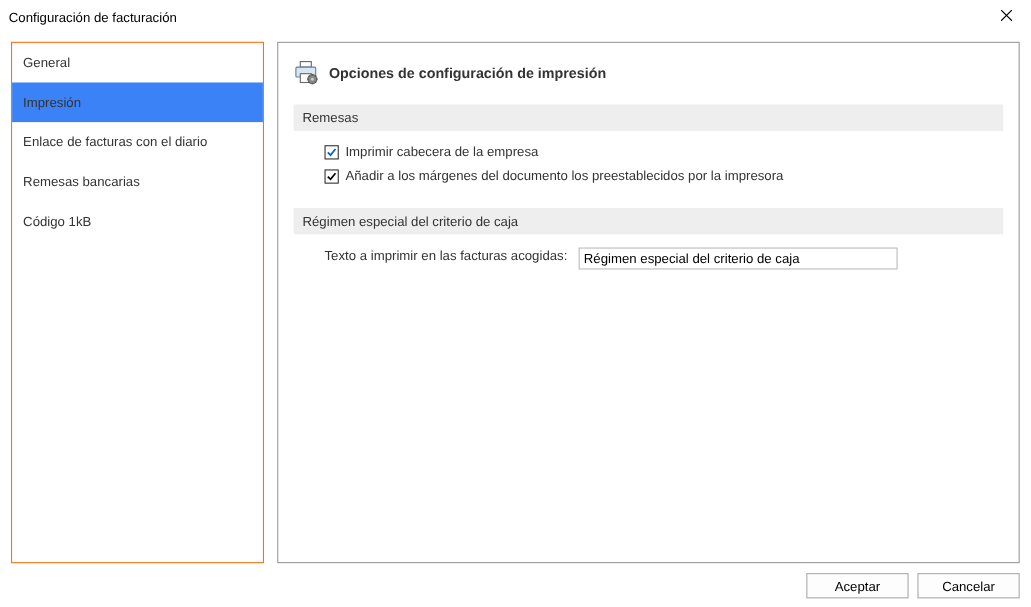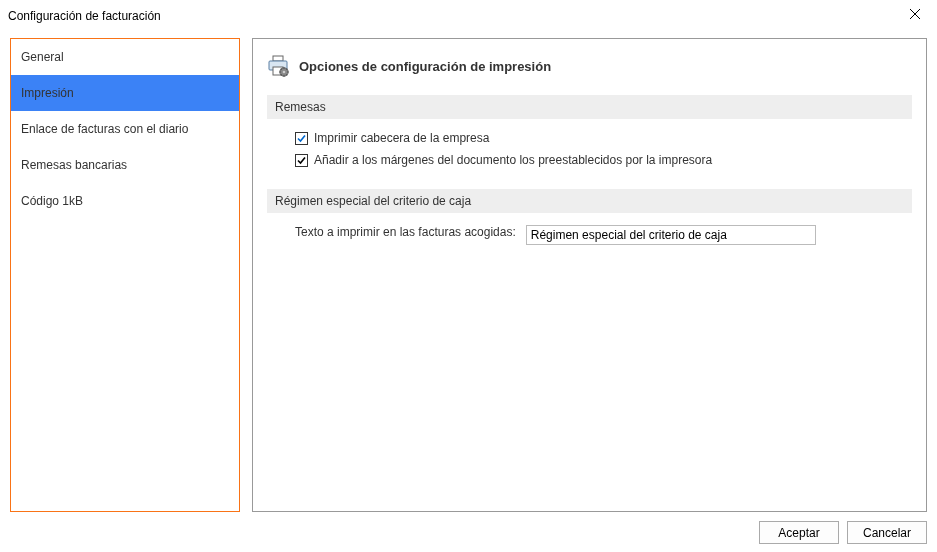--- a/index.html
+++ b/index.html
@@ -111,21 +111,21 @@
   }
   .footer {
     position: absolute;
     right: 10px; bottom: 8px;
     display: flex;
     gap: 8px;
   }
   .btn {
     border: 1px solid #aaa;
     background: #fdfdfd;
-    width: 80px; height: 23px;
+    width: 93px; height: 23px;
     font-size: 12px;
     display: flex; align-items: center; justify-content: center;
     cursor: default;
     font-family: inherit;
   }
   .printer-icon {
     width: 22px; height: 22px;
     position: relative;
     display: inline-block;
   }

